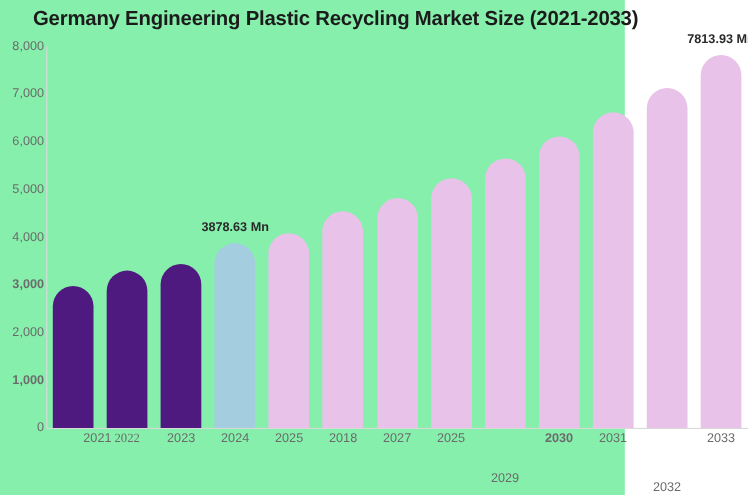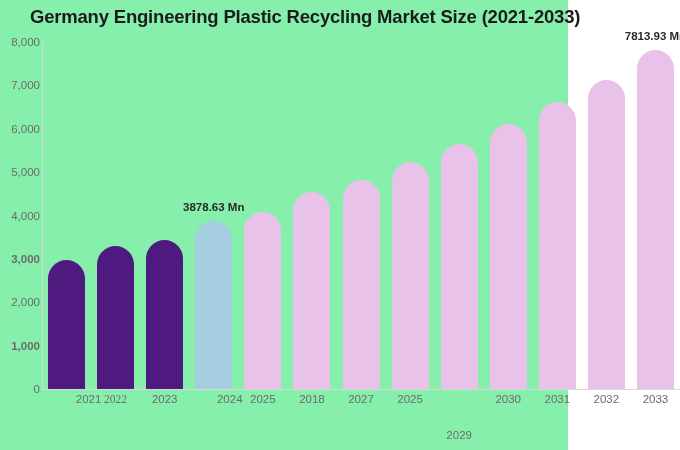--- a/index.html
+++ b/index.html
@@ -210,26 +210,26 @@
       <div class="bar-group" style="left: 594.962px; width: 37px; height: 338.929px;">
         <div class="bar" style="height: 338.929px; background: rgb(232, 194, 232);"></div>
       </div>
       <div class="bar-label" style="left: 613.462px; top: 30.0708px;">7813.93 Mn</div>
     </div>
 
   <div class="xticks-layer" id="xticks-layer">
       <div class="xtick" style="left: 24.5385px; margin-left: 22px;">2021</div>
       <div class="xtick" style="left: 73.6154px; font-family: Liberation Serif, serif;">2022</div>
       <div class="xtick" style="left: 122.692px; text-align: center;">2023</div>
-      <div class="xtick" style="left: 171.769px; margin-left: 16px;">2024</div>
+      <div class="xtick" style="left: 171.769px;">2024</div>
       <div class="xtick" style="left: 220.846px;">2025</div>
       <div class="xtick" style="left: 269.923px;">2018</div>
       <div class="xtick" style="left: 319px;">2027</div>
       <div class="xtick" style="left: 368.077px;">2025</div>
       <div class="xtick" style="left: 417.154px; margin-top: 36px;">2029</div>
-      <div class="xtick" style="left: 466.231px;">2030</div>
+      <div class="xtick" style="left: 466.231px; font-weight: bold;">2030</div>
       <div class="xtick" style="left: 515.308px;">2031</div>
-      <div class="xtick" style="left: 564.385px;">2032</div>
+      <div class="xtick" style="left: 564.385px; margin-top: 44px;">2032</div>
       <div class="xtick" style="left: 613.462px;">2033</div>
     </div>
 
 
 </div>
 
 </body></html>

